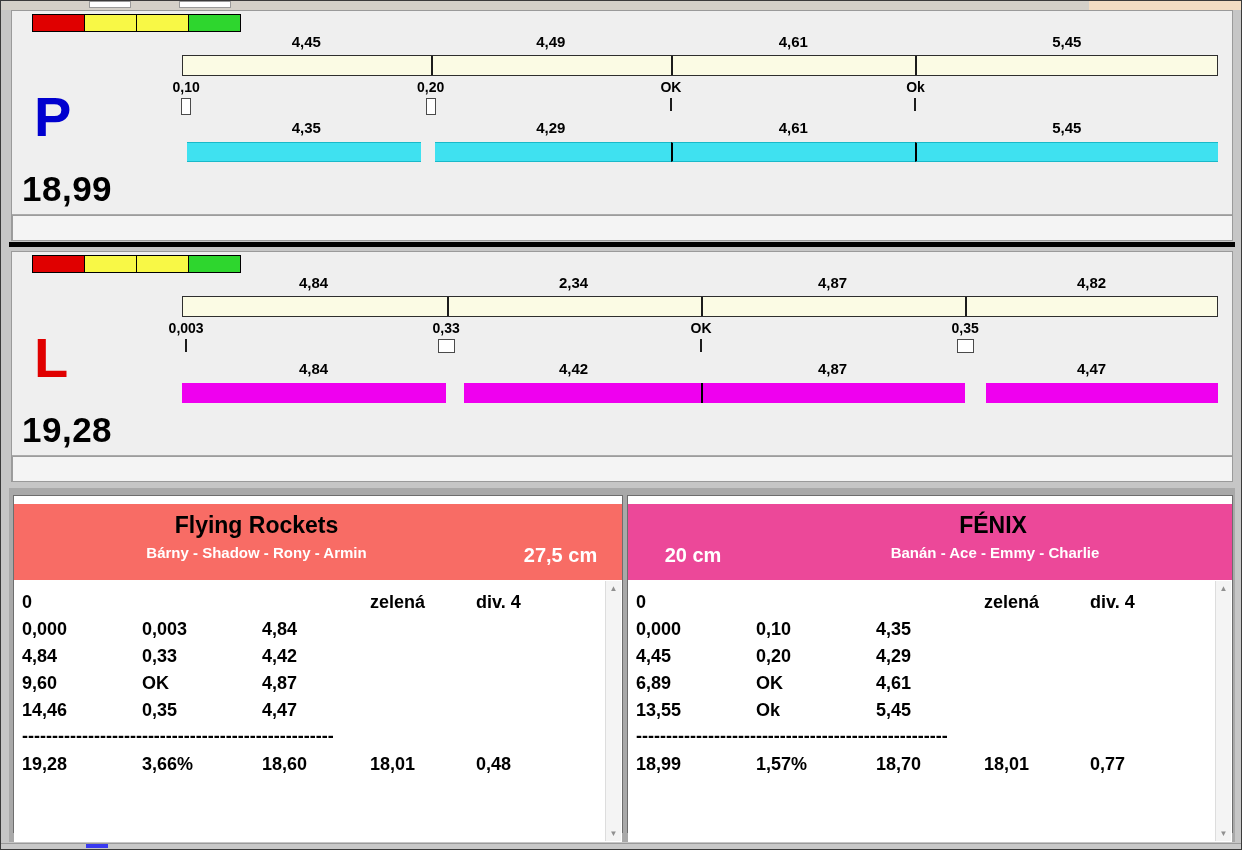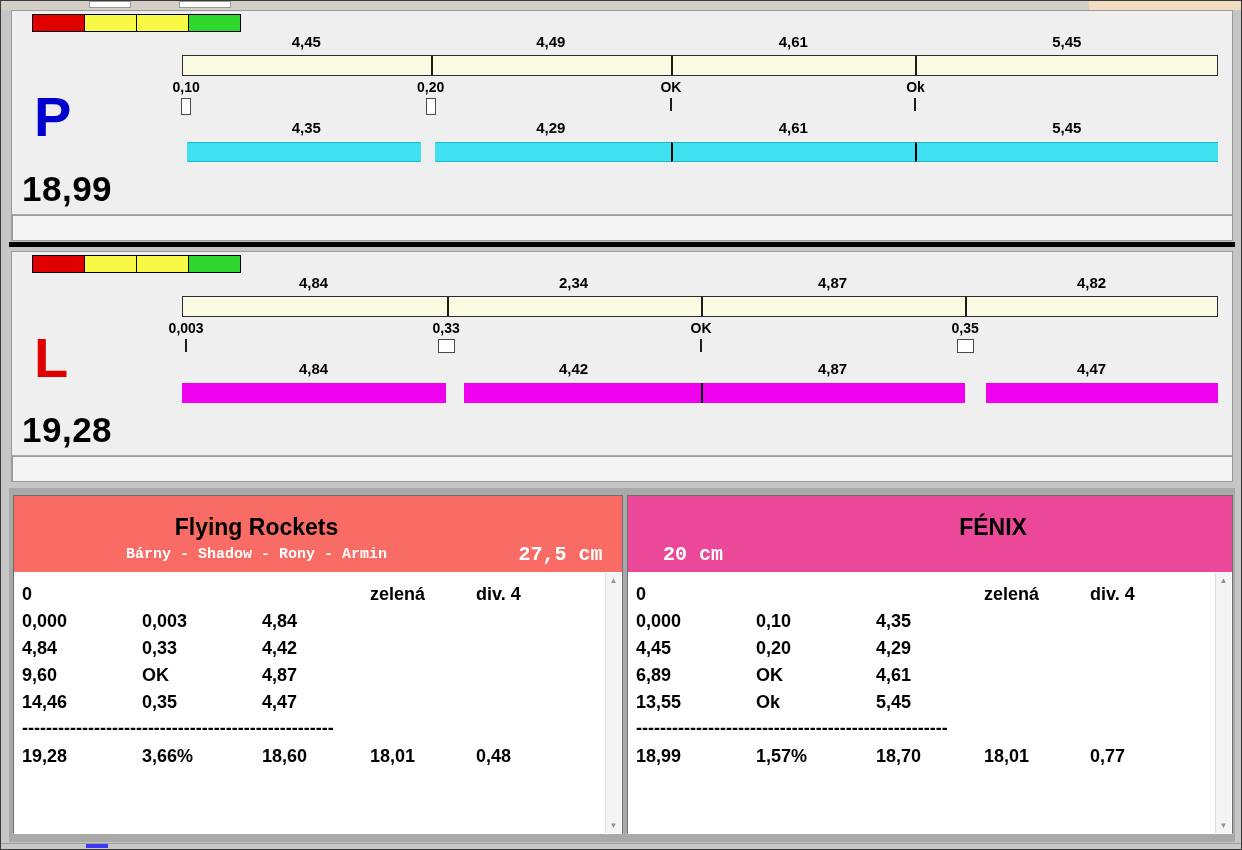--- a/index.html
+++ b/index.html
@@ -62,24 +62,24 @@
 
   
   .footer-bg { position:absolute; left:8px; top:487px; width:1226px; height:354px; background:#a9a9a9; }
   .team-box { position:absolute; top:494px; height:338px; border:1px solid #6e6e6e; background:#fff; }
   #team-box-left { left:12px; width:610px; }
   #team-box-right { left:626px; width:606px; }
 
   .team-header { height:76px; color:#fff; }
   .hdr-red { background:#f86c65; }
   .hdr-blue { background:#ec4899; }
-  .team-title { font-size:23px; font-weight:bold; color:#000; text-align:center; padding-top:18px; height:40px; }
+  .team-title { font-size:23px; font-weight:bold; color:#000; text-align:center; padding-top:8px; height:40px;margin-top:8px; }
   #team-box-left .team-title { width:485px; }
   #team-box-right .team-title { margin-left:130px; width:470px; }
-  .team-sub { display:flex; height:36px; align-items:center;font-family:Liberation Mono, monospace; }
+  .team-sub { display:flex; height:36px; align-items:flex-start; }
   .dogs { font-size:15px; font-weight:bold; text-align:center; }
   #team-box-left .dogs { width:485px; }
   #team-box-right .dogs { flex:1; }
   .height-badge { font-size:20px; font-weight:bold; text-align:center; }
   #team-box-left .height-badge { flex:1; }
   #team-box-right .height-badge { width:130px; }
 
   .timestamp {
     position:absolute; left:497px; top:496px; width:258px; height:31px;
     background:#fff; border:1px solid #8a8a8a; font-size:21px; color:#000;
@@ -283,20 +283,21 @@
         <div class="sb-btn down">▼</div>
       </div>
     </div>
   </div>
 
   <div class="team-box" id="team-box-right">
     <div class="team-header hdr-blue">
       <div class="team-title">FÉNIX</div>
       <div class="team-sub">
         <span class="height-badge">20 cm</span>
+        <span class="dogs">Banán - Ace - Emmy - Charlie</span>
       </div>
     </div>
     <div class="team-text">
       <div class="t-row">
         <span>0</span>
         <span></span>
         <span></span>
         <span>zelená</span>
         <span>div. 4</span>
       </div>

